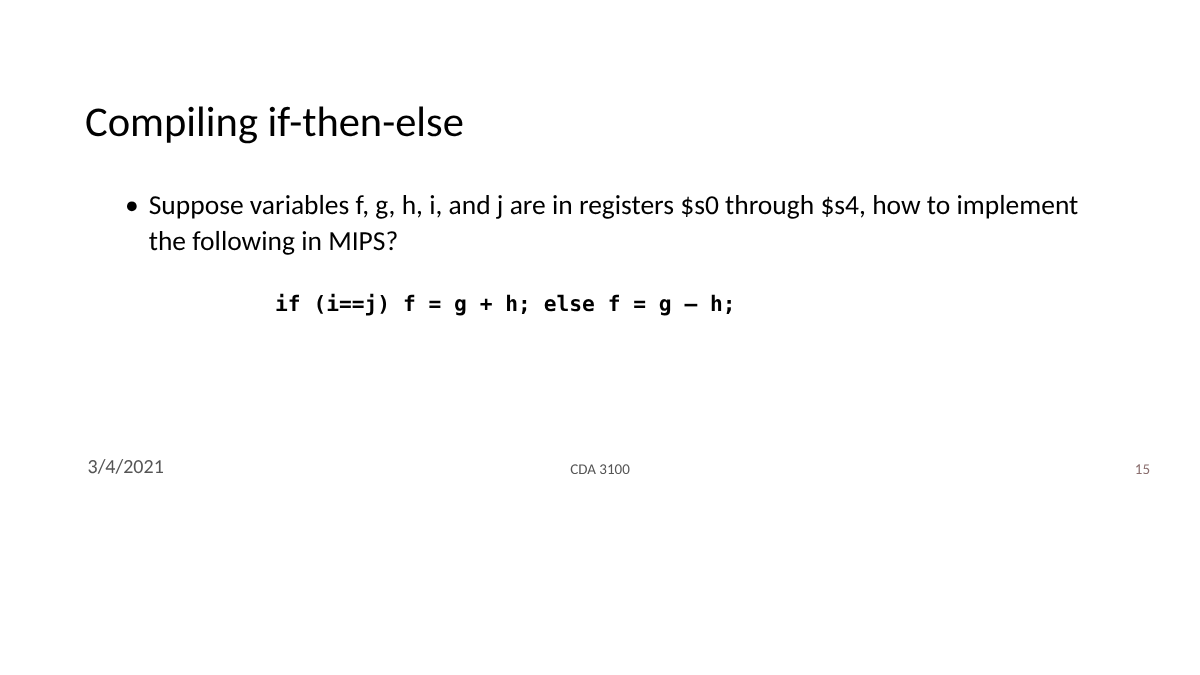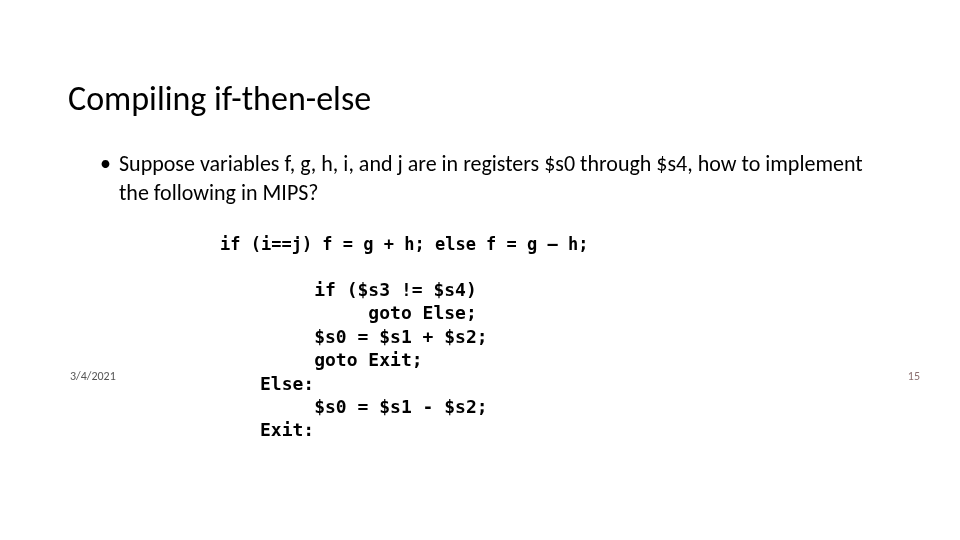--- a/index.html
+++ b/index.html
@@ -62,21 +62,21 @@
     font-size: 18px;
     font-weight: bold;
     color: #000;
     white-space: pre;
     line-height: 1.3;
   }
   .footer-date {
     position: absolute;
     left: 70px;
     bottom: 25px;
-    font-size: 12px;
+    font-size: 16px;
     color: #555;
   }
   .footer-center {
     position: absolute;
     left: 0;
     right: 0;
     bottom: 25px;
     text-align: center;
     font-size: 12px;
     color: #555;
@@ -98,24 +98,18 @@
 
   <div class="bullet-wrap">
     <div class="bullet">
       <span class="dot">•</span>
       <span class="text">Suppose variables f, g, h, i, and j are in registers $s0 through $s4, how to implement the following in MIPS?</span>
     </div>
   </div>
 
   <div class="code1">if (i==j) f = g + h; else f = g – h;</div>
 
-  <div class="code2">     if ($s3 != $s4)
-          goto Else;
-     $s0 = $s1 + $s2;
-     goto Exit;
-Else:
-     $s0 = $s1 - $s2;
-Exit:</div>
 
   <div class="footer-date">3/4/2021</div>
+  <div class="footer-center">CDA 3100</div>
   <div class="footer-page">15</div>
 
 </div>
 
 </body></html>

